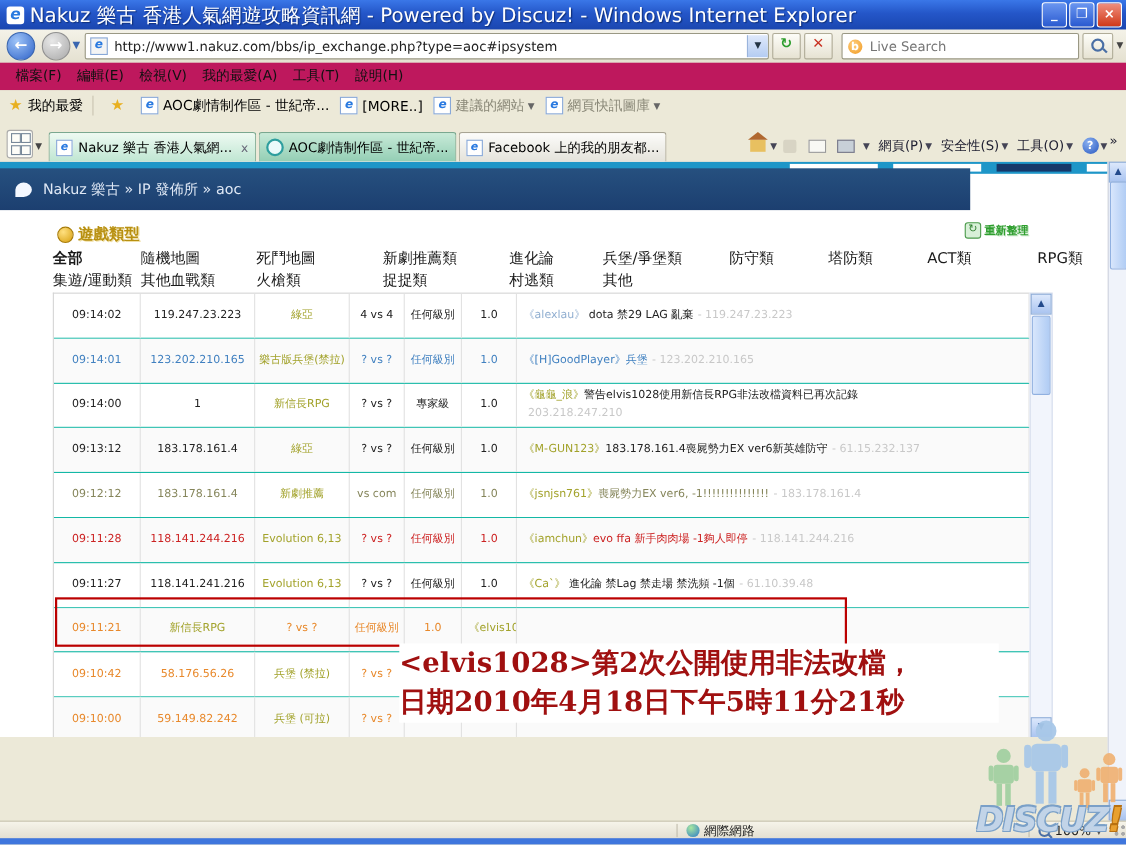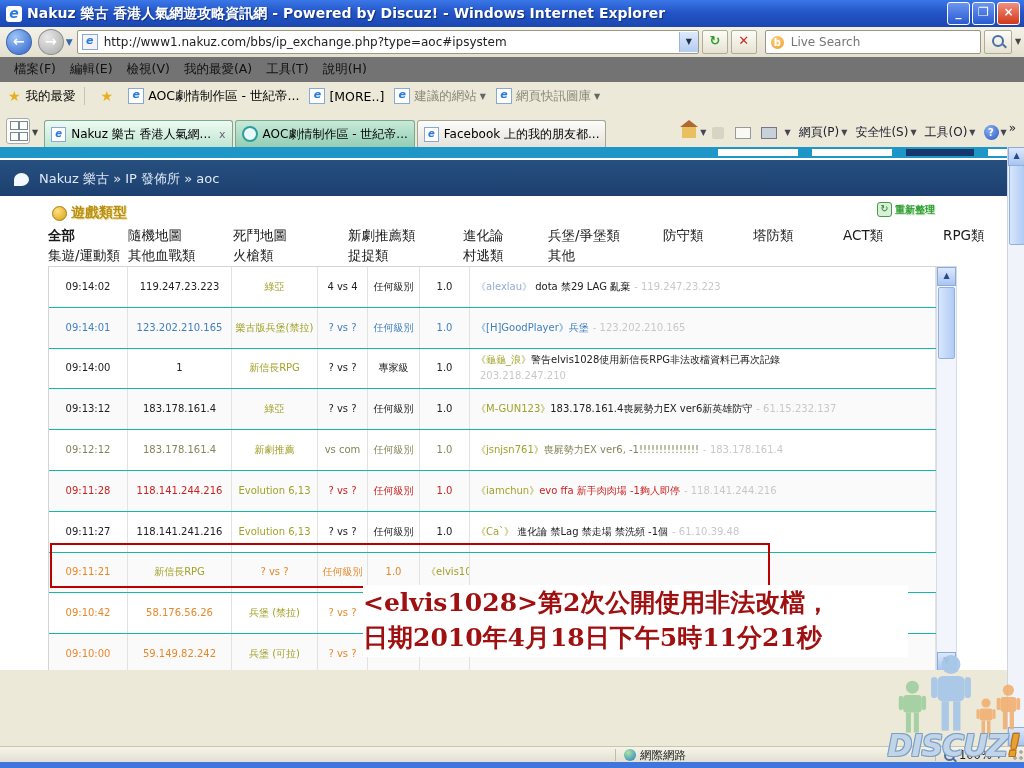--- a/index.html
+++ b/index.html
@@ -5,21 +5,21 @@
   html,body{margin:0;padding:0;}
   body{font-family:"DejaVu Sans","Liberation Sans",sans-serif;background:#ece9d8;}
   .screen{position:relative;width:1024px;height:768px;overflow:hidden;background:#ece9d8;}
 
   
   .titlebar{position:absolute;left:0;top:0;width:1024px;height:27px;
     background:linear-gradient(180deg,#3a77e8 0%,#2456c8 45%,#1a46b0 100%);
     display:flex;align-items:center;color:#fff;}
   .titlebar .ie-ico{width:16px;height:16px;margin:0 5px 0 6px;background:#fff;border-radius:3px;
     color:#2a7ae0;font-weight:bold;font-style:italic;font-size:14px;line-height:15px;text-align:center;}
-  .titlebar .ttl{font-size:14px;font-weight:bold;text-shadow:1px 1px 1px #10307a;white-space:nowrap;overflow:hidden;flex:1;}
+  .titlebar .ttl{font-size:18px;font-weight:normal;text-shadow:1px 1px 1px #10307a;white-space:nowrap;overflow:hidden;flex:1;}
   .winbtn{width:21px;height:21px;margin-right:2px;border:1px solid #fff;border-radius:3px;
     color:#fff;font-size:12px;line-height:19px;text-align:center;font-weight:bold;
     background:linear-gradient(180deg,#6a96f0,#2a5ad0);}
   .winbtn.close{background:linear-gradient(180deg,#f09080,#d03818);margin-right:4px;}
 
   
   .addrrow{position:absolute;left:0;top:27px;width:1024px;height:30px;background:linear-gradient(180deg,#f4f2e8,#e4e0d0);display:flex;align-items:center;}
   .navcirc{width:24px;height:24px;border-radius:50%;margin-left:6px;text-align:center;line-height:23px;
     color:#fff;font-size:14px;font-weight:bold;border:1px solid #3a66b0;
     background:radial-gradient(circle at 35% 30%,#9ec4f8,#2e62c8);}
@@ -38,21 +38,21 @@
   .searchbox{display:flex;align-items:center;width:215px;height:22px;background:#fff;border:1px solid #9a9884;border-radius:2px;margin-left:8px;}
   .blogo{width:13px;height:13px;border-radius:50%;background:radial-gradient(circle at 40% 35%,#ffd080,#f09820);margin:0 5px;
     color:#fff;font-size:10px;font-weight:bold;line-height:13px;text-align:center;}
   .searchbox input{flex:1;border:0;outline:0;font-size:12px;color:#999;font-family:inherit;background:transparent;}
   .magbtn{width:26px;height:22px;margin-left:3px;border:1px solid #b0ac98;border-radius:2px;background:linear-gradient(180deg,#fdfdf8,#e6e2d2);position:relative;}
   .mag{position:absolute;left:7px;top:4px;width:8px;height:8px;border:2px solid #4a6fa5;border-radius:50%;}
   .mag::after{content:"";position:absolute;left:8px;top:8px;width:5px;height:2px;background:#4a6fa5;transform:rotate(45deg);}
   .magchev{width:12px;height:22px;color:#444;font-size:8px;line-height:22px;text-align:center;}
 
   
-  .menubar{position:absolute;left:0;top:57px;width:1024px;height:25px;background:#737373;border-bottom:1px solid #d8d4c0;
+  .menubar{position:absolute;left:0;top:57px;width:1024px;height:25px;background:#be185d;border-bottom:1px solid #d8d4c0;
     display:flex;align-items:center;font-size:12.5px;color:#111;}
   .menubar span{margin-left:14px;}
 
   
   .favbar{position:absolute;left:0;top:82px;width:1024px;height:28px;background:#ece9d8;border-bottom:1px solid #d0ccb8;
     display:flex;align-items:center;font-size:12.5px;}
   .star{color:#e8b020;font-size:14px;margin:0 5px 0 8px;}
   .vsep{width:1px;height:18px;background:#c8c4b0;margin:0 8px;}
   .fav-ico{width:14px;height:14px;background:#fff;border:1px solid #88a8d8;color:#2a7ae0;font-weight:bold;font-style:italic;
     font-size:11px;line-height:12px;text-align:center;margin:0 4px 0 10px;}
@@ -83,21 +83,21 @@
   .cmdbar .chev{font-size:8px;color:#445;margin-left:2px;}
   .helpq{width:15px;height:15px;border-radius:50%;background:radial-gradient(circle at 35% 30%,#8ab0f0,#2858c0);color:#fff;
     font-size:10px;font-weight:bold;text-align:center;line-height:15px;margin-left:8px;}
   .morechev{font-size:12px;color:#223;margin:0 8px 12px 2px;}
 
   
   .page{position:absolute;left:0;top:147px;width:1007px;height:523px;background:#fff;overflow:hidden;}
   .strip{position:absolute;left:0;top:0;width:1007px;height:11px;background:#1e96c8;}
   .strip .wb{position:absolute;top:2px;height:7px;background:#fff;}
   .strip .nb{position:absolute;top:2px;height:7px;background:#16386a;}
-  .crumbbar{position:absolute;left:0;top:13px;width:1007px;height:38px;background:linear-gradient(180deg,#26507f,#1c3f70);
+  .crumbbar{position:absolute;left:0;top:6px;width:882px;height:38px;background:linear-gradient(180deg,#26507f,#1c3f70);
     display:flex;align-items:center;color:#dfe8f5;font-size:13px;}
   .bubble{width:15px;height:13px;background:#f4f8ff;border-radius:50% 50% 50% 0;margin:0 10px 0 14px;}
 
   .content{position:absolute;left:0;top:49px;width:1007px;height:474px;background:#fff;}
 
   
   .gt-head{position:absolute;left:52px;top:8px;display:flex;align-items:center;}
   .gt-ico{width:13px;height:13px;border-radius:50%;background:radial-gradient(circle at 35% 30%,#ffe080,#d8a010);border:1px solid #a87c08;margin-right:4px;}
   .gt-title{font-size:14px;font-weight:bold;color:#b89010;text-shadow:1px 1px 0 #f0e0a8;}
   .gt-refresh{position:absolute;right:72px;top:6px;display:flex;align-items:center;}

